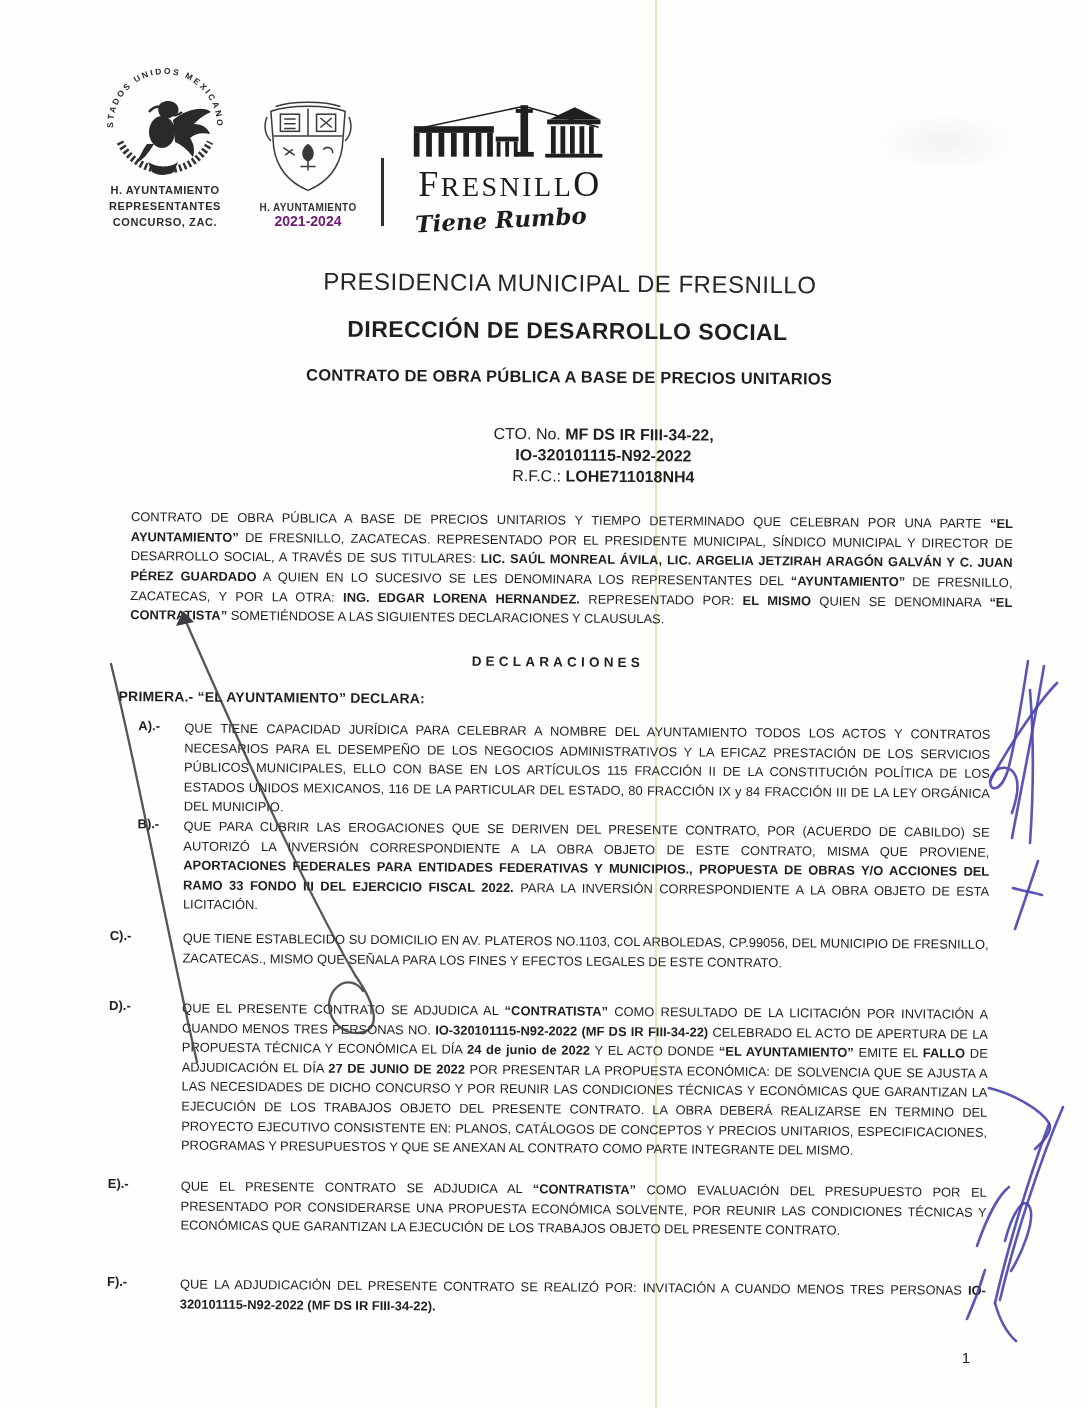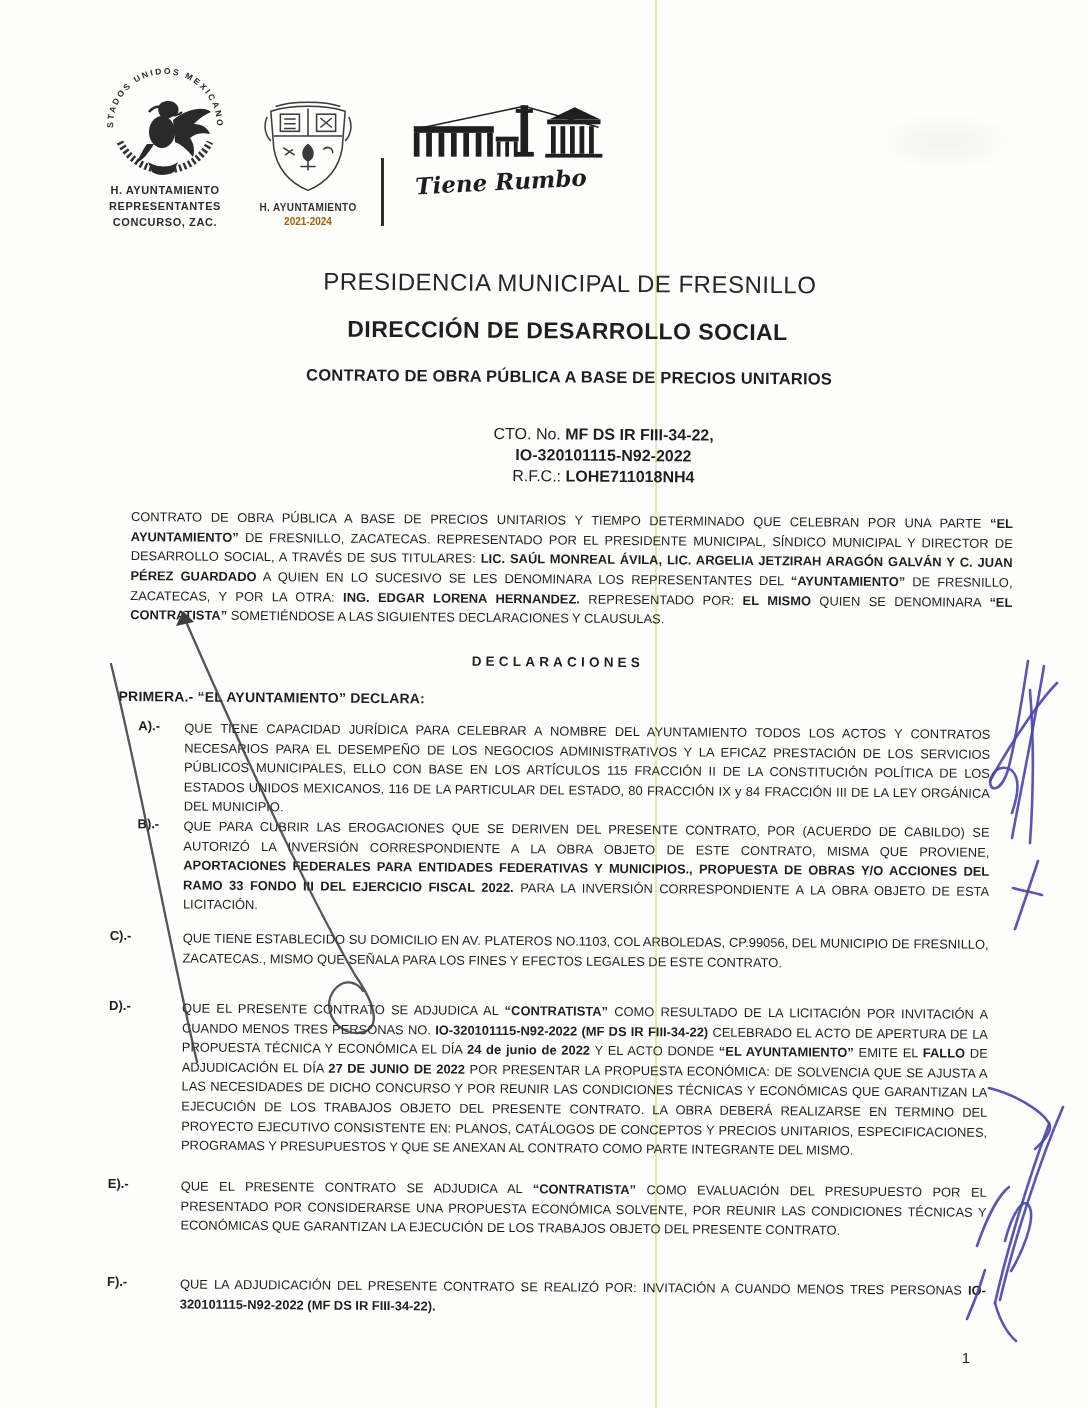--- a/index.html
+++ b/index.html
@@ -13,21 +13,21 @@
     background:rgba(216,206,128,0.55); }
   .scan-smudge { position:absolute; left:870px; top:112px; width:150px; height:60px;
     background:radial-gradient(ellipse at center, rgba(90,90,90,0.07), transparent 70%); }
 
   
   .logos { position:absolute; left:0; top:0; width:1088px; height:240px; }
   .seal-left { position:absolute; left:100px; top:60px; width:130px; text-align:center; }
   .seal-left .cap { font-size:11px; font-weight:700; letter-spacing:0.6px; color:#2c2c2c; line-height:16px; }
   .seal-center { position:absolute; left:256px; top:98px; width:104px; text-align:center; }
   .seal-center .cap1 { font-size:10px; font-weight:700; letter-spacing:0.4px; color:#333; line-height:12px; }
-  .seal-center .cap2 { font-size:10px; font-weight:700; color:#a16207; line-height:15px; }
+  .seal-center .cap2 { font-size:14px; font-weight:700; color:#701a75; line-height:15px; }
   .logo-divider { position:absolute; left:381px; top:158px; width:2.5px; height:68px; background:#2f2f2f; }
   .logo-fres { position:absolute; left:396px; top:96px; width:228px; text-align:center; }
   .fres-word { font-family:"Liberation Serif", serif; color:#1c1c1c; line-height:30px;
     letter-spacing:2.5px; white-space:nowrap; margin-top:1px; }
   .fres-word .big { font-size:36px; }
   .fres-word .mid { font-size:28px; }
   .fres-tag { font-family:"DejaVu Serif", serif; font-style:italic; font-weight:700;
     font-size:23px; color:#1d1d1d; transform:rotate(-3deg); margin-top:0px; margin-left:-18px; }
 
   
@@ -136,20 +136,21 @@
           <path d="M146,24 L200,24 L173,11 Z"></path>
           <rect x="144" y="24" width="56" height="5"></rect>
           <rect x="148" y="31" width="5" height="29"></rect>
           <rect x="158" y="31" width="5" height="29"></rect>
           <rect x="168" y="31" width="5" height="29"></rect>
           <rect x="178" y="31" width="5" height="29"></rect>
           <rect x="188" y="31" width="5" height="29"></rect>
           <rect x="142" y="60" width="60" height="4"></rect>
         </g>
       </svg>
+      <div class="fres-word"><span class="big">F</span><span class="mid">RESNILL</span><span class="big">O</span></div>
       <div class="fres-tag">Tiene Rumbo</div>
     </div>
   </div>
 
   <div class="doc-body">
 
     <div class="abs t1">PRESIDENCIA MUNICIPAL DE FRESNILLO</div>
     <div class="abs t2">DIRECCIÓN DE DESARROLLO SOCIAL</div>
     <div class="abs t3">CONTRATO DE OBRA PÚBLICA A BASE DE PRECIOS UNITARIOS</div>
 

